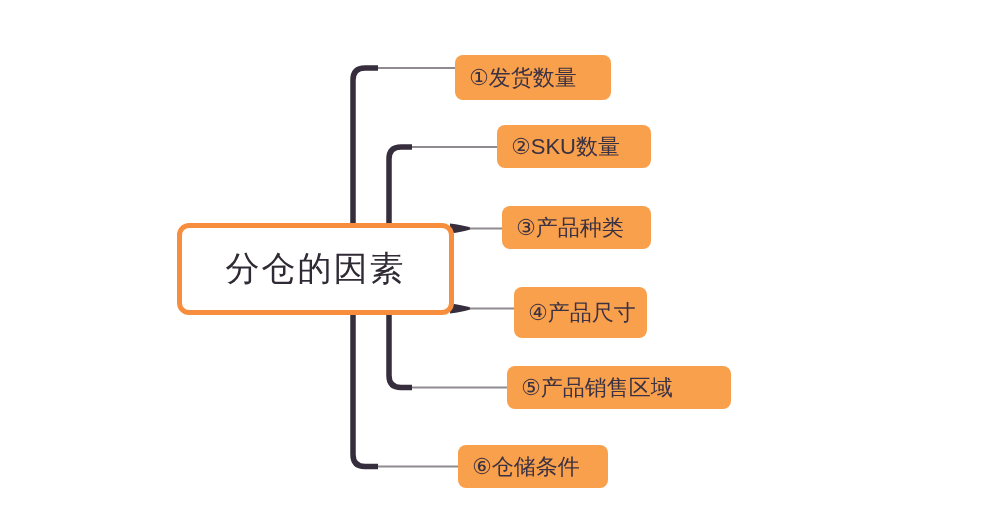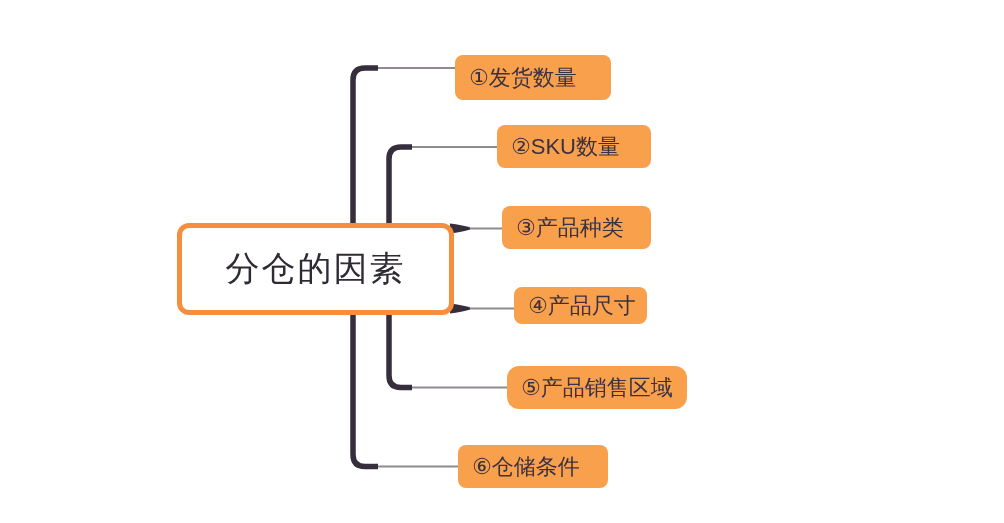--- a/index.html
+++ b/index.html
@@ -49,22 +49,22 @@
     justify-content: flex-start;
     padding-left: 14px;
     font-size: 22px;
     color: #3A3142;
     z-index: 1;
     white-space: nowrap;
   }
   .b1 { left: 455px; top: 55px;  width: 156px; height: 45px; }
   .b2 { left: 497px; top: 125px; width: 154px; height: 43px; }
   .b3 { left: 502px; top: 206px; width: 149px; height: 43px; }
-  .b4 { left: 514px; top: 287px; width: 133px; height: 37px; }
-  .b5 { left: 507px; top: 366px; width: 180px; height: 43px; border-radius: 12px; }
+  .b4 { left: 514px; top: 287px; width: 133px; height: 51px; }
+  .b5 { left: 507px; top: 366px; width: 224px; height: 43px; }
   .b6 { left: 458px; top: 445px; width: 150px; height: 43px; text-align: right; }
 </style>
 </head>
 <body>
 
 <div class="canvas">
 
   <svg class="connectors" width="1004" height="523" viewBox="0 0 1004 523">
 
     <path d="M374,68 L456,68" stroke="#8E8A90" stroke-width="2.2" fill="none"></path>

